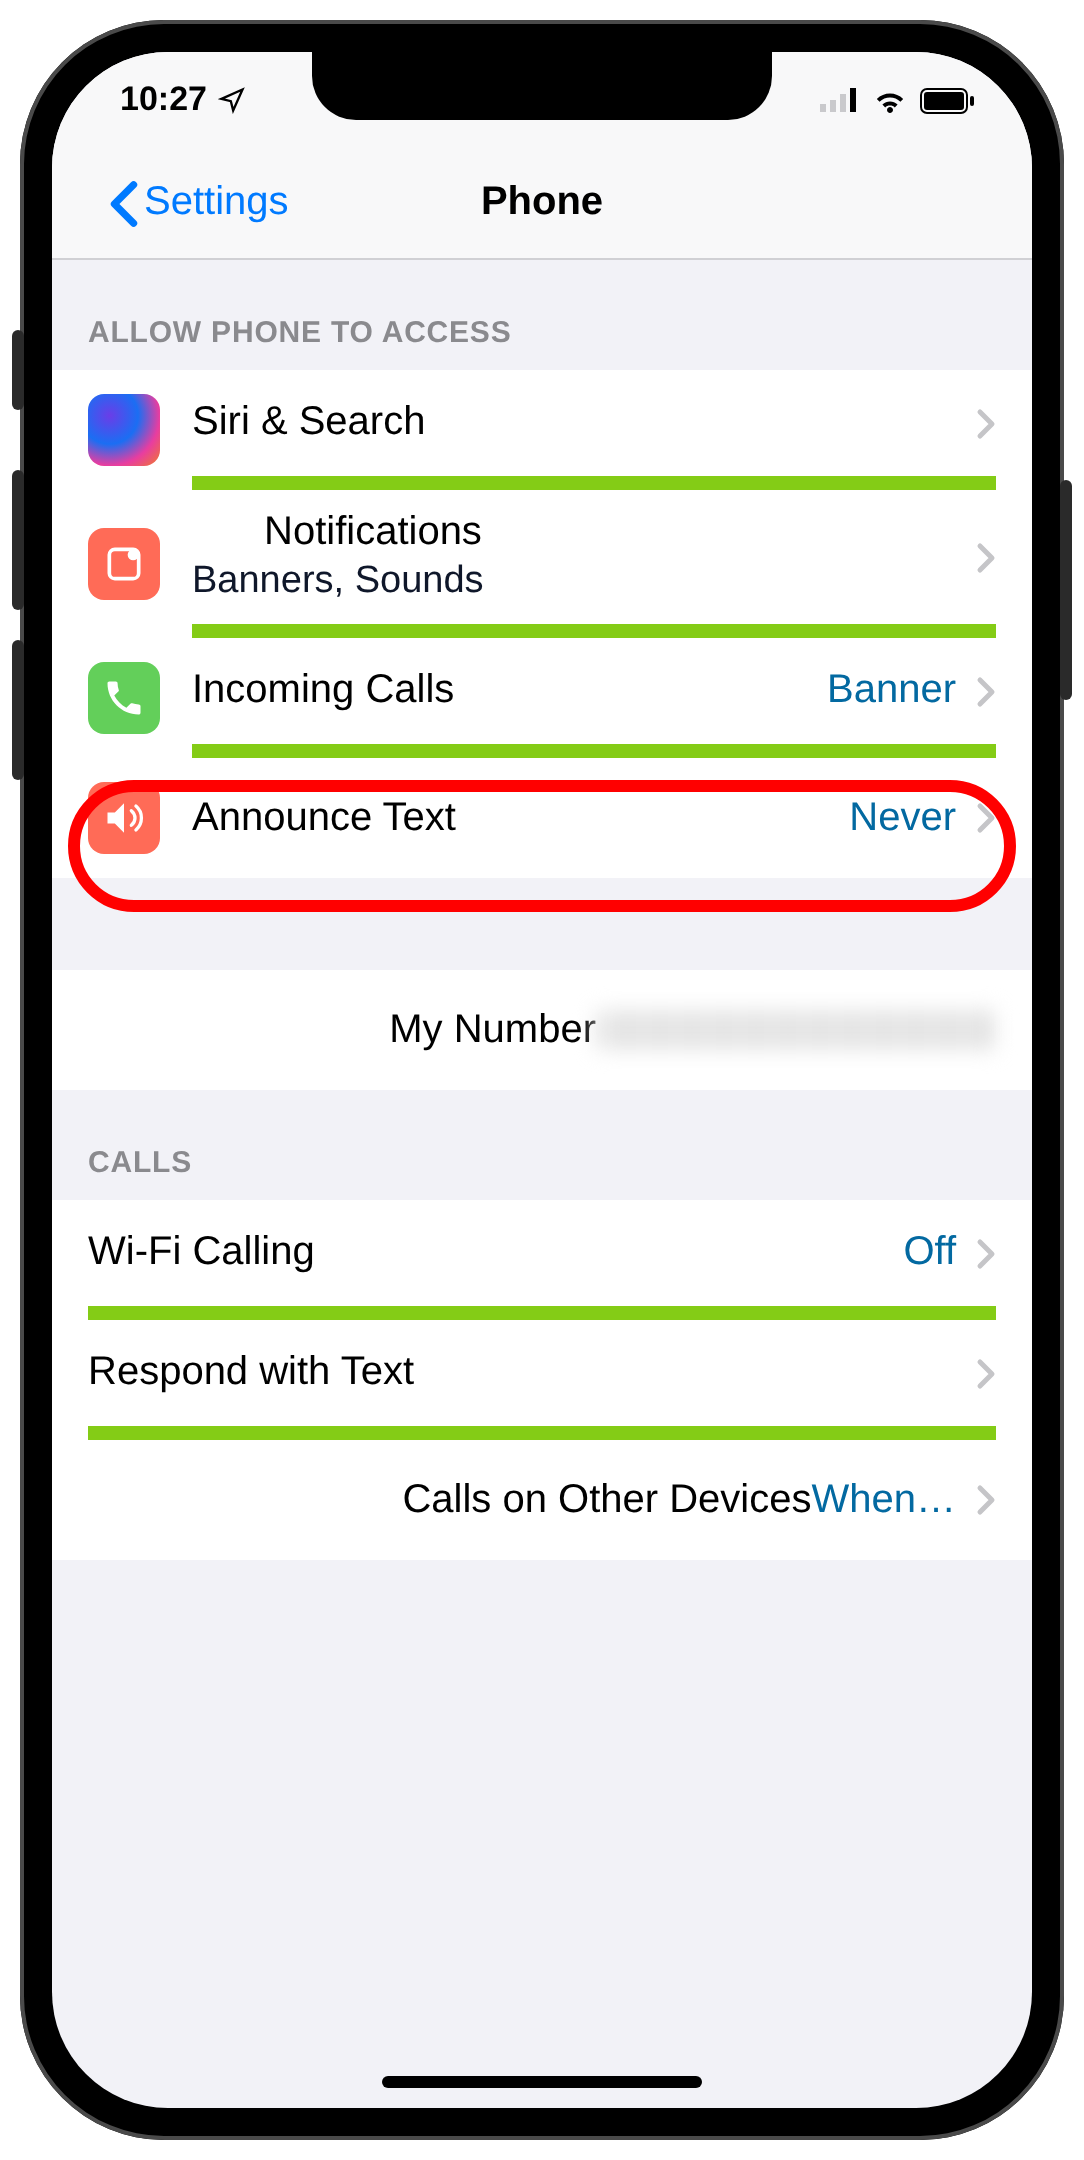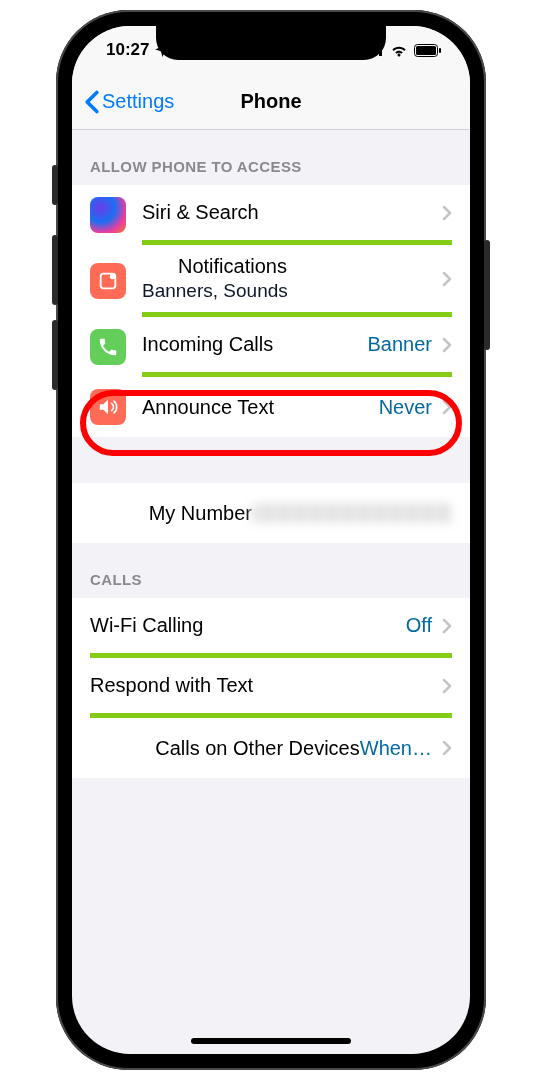--- a/index.html
+++ b/index.html
@@ -6,21 +6,21 @@
     body {
       width: 542px;
       height: 1080px;
       background: #fff;
       font-family: -apple-system, "Helvetica Neue", Arial, sans-serif;
       display: flex;
       align-items: center;
       justify-content: center;
     }
     .device-frame {
-      width: 430px;
+      width: 522px;
       height: 1060px;
       background: #000;
       border-radius: 72px;
       padding: 16px;
       position: relative;
       box-shadow: inset 0 0 0 2px #4a4a4a;
     }
     .side-button {
       position: absolute;
       background: #2a2a2a;
@@ -72,21 +72,21 @@
       align-items: center;
       gap: 6px;
     }
     .nav-bar {
       height: 56px;
       background: #f8f8f9;
       border-bottom: 1px solid #d0d0d4;
       display: flex;
       align-items: center;
       position: relative;
-      padding: 0 12px;
+      padding: 0 28px;
     }
     .back-button {
       display: flex;
       align-items: center;
       color: #007aff;
       font-size: 20px;
       gap: 2px;
     }
     .nav-title {
       position: absolute;
@@ -115,21 +115,21 @@
       align-items: center;
       padding: 0 18px 0 18px;
       min-height: 60px;
       position: relative;
     }
     .row-inner {
       display: flex;
       align-items: center;
       flex: 1;
       min-height: 60px;
-      border-bottom: 5px solid #84cc16;
+      border-bottom: 7px solid #84cc16;
     }
     .row:last-child .row-inner { border-bottom: none; text-align: right; }
     .row-icon {
       width: 36px;
       height: 36px;
       border-radius: 8px;
       margin-right: 16px;
       flex-shrink: 0;
       display: flex;
       align-items: center;

